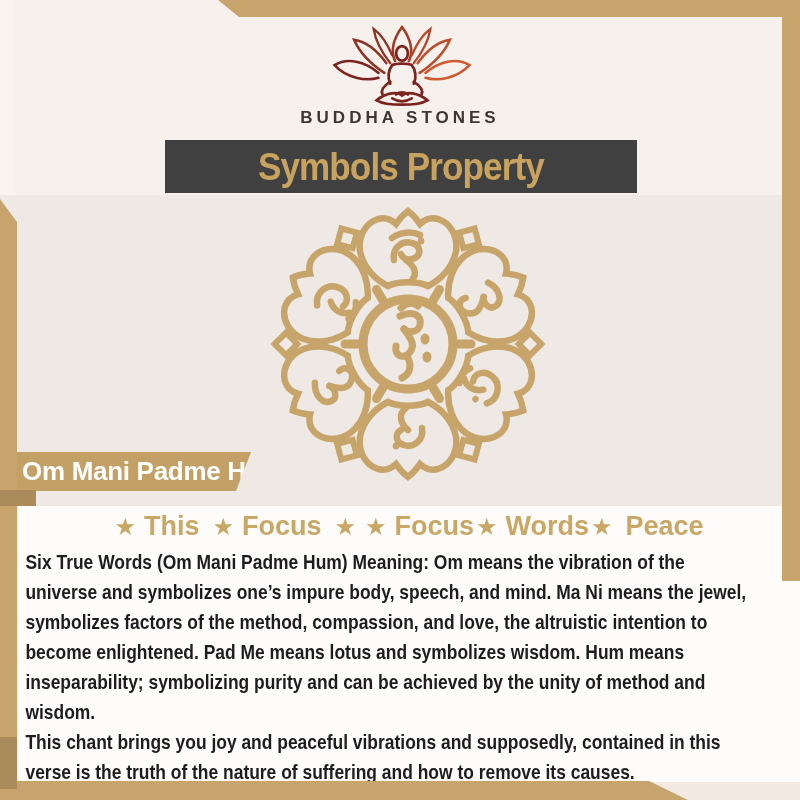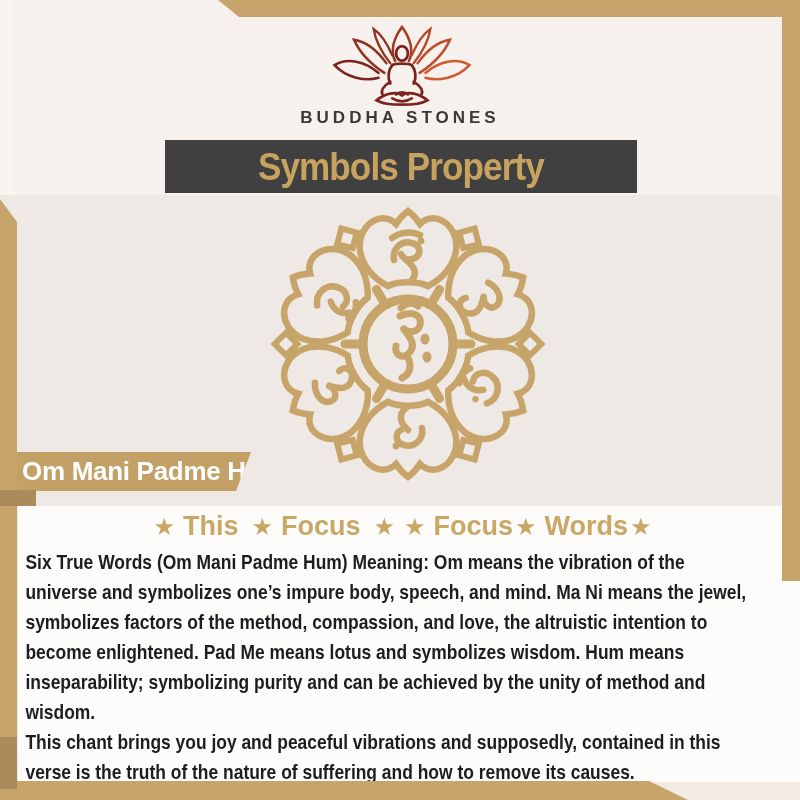--- a/index.html
+++ b/index.html
@@ -206,20 +206,21 @@
     <span class="kw-group g4">
       <span class="kw-star">★</span>
       <span>Focus</span>
     </span>
     <span class="kw-group g5">
       <span class="kw-star">★</span>
       <span>Words</span>
     </span>
     <span class="kw-group g6">
       <span class="kw-star">★</span>
+      <span>Peace</span>
     </span>
   </div>
   <div class="body-lines">
     <div class="body-line">Six True Words (Om Mani Padme Hum) Meaning: Om means the vibration of the</div>
     <div class="body-line">universe and symbolizes one’s impure body, speech, and mind. Ma Ni means the jewel,</div>
     <div class="body-line">symbolizes factors of the method, compassion, and love, the altruistic intention to</div>
     <div class="body-line">become enlightened. Pad Me means lotus and symbolizes wisdom. Hum means</div>
     <div class="body-line">inseparability; symbolizing purity and can be achieved by the unity of method and</div>
     <div class="body-line">wisdom.</div>
     <div class="body-line">This chant brings you joy and peaceful vibrations and supposedly, contained in this</div>

